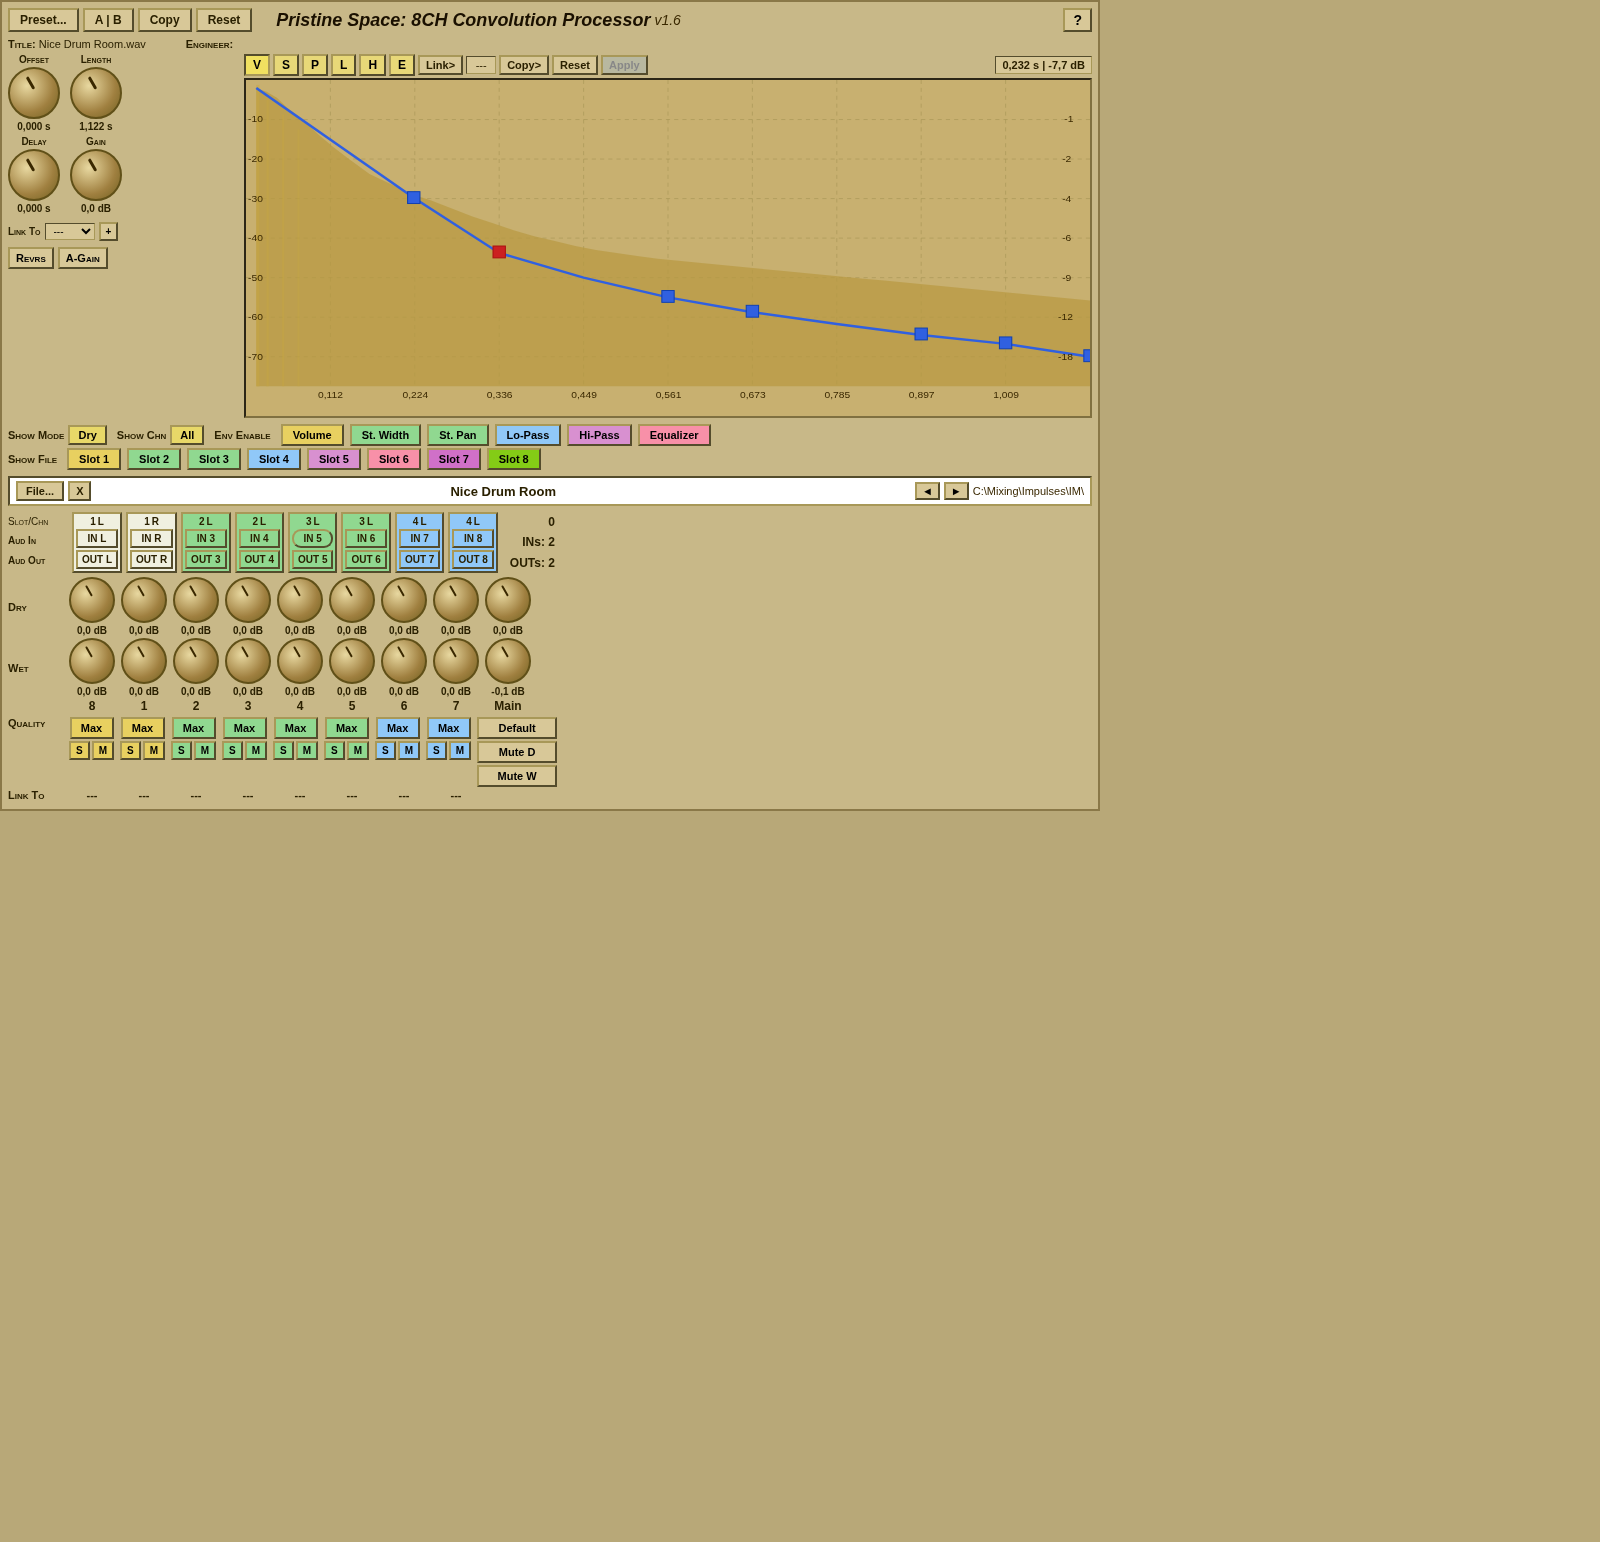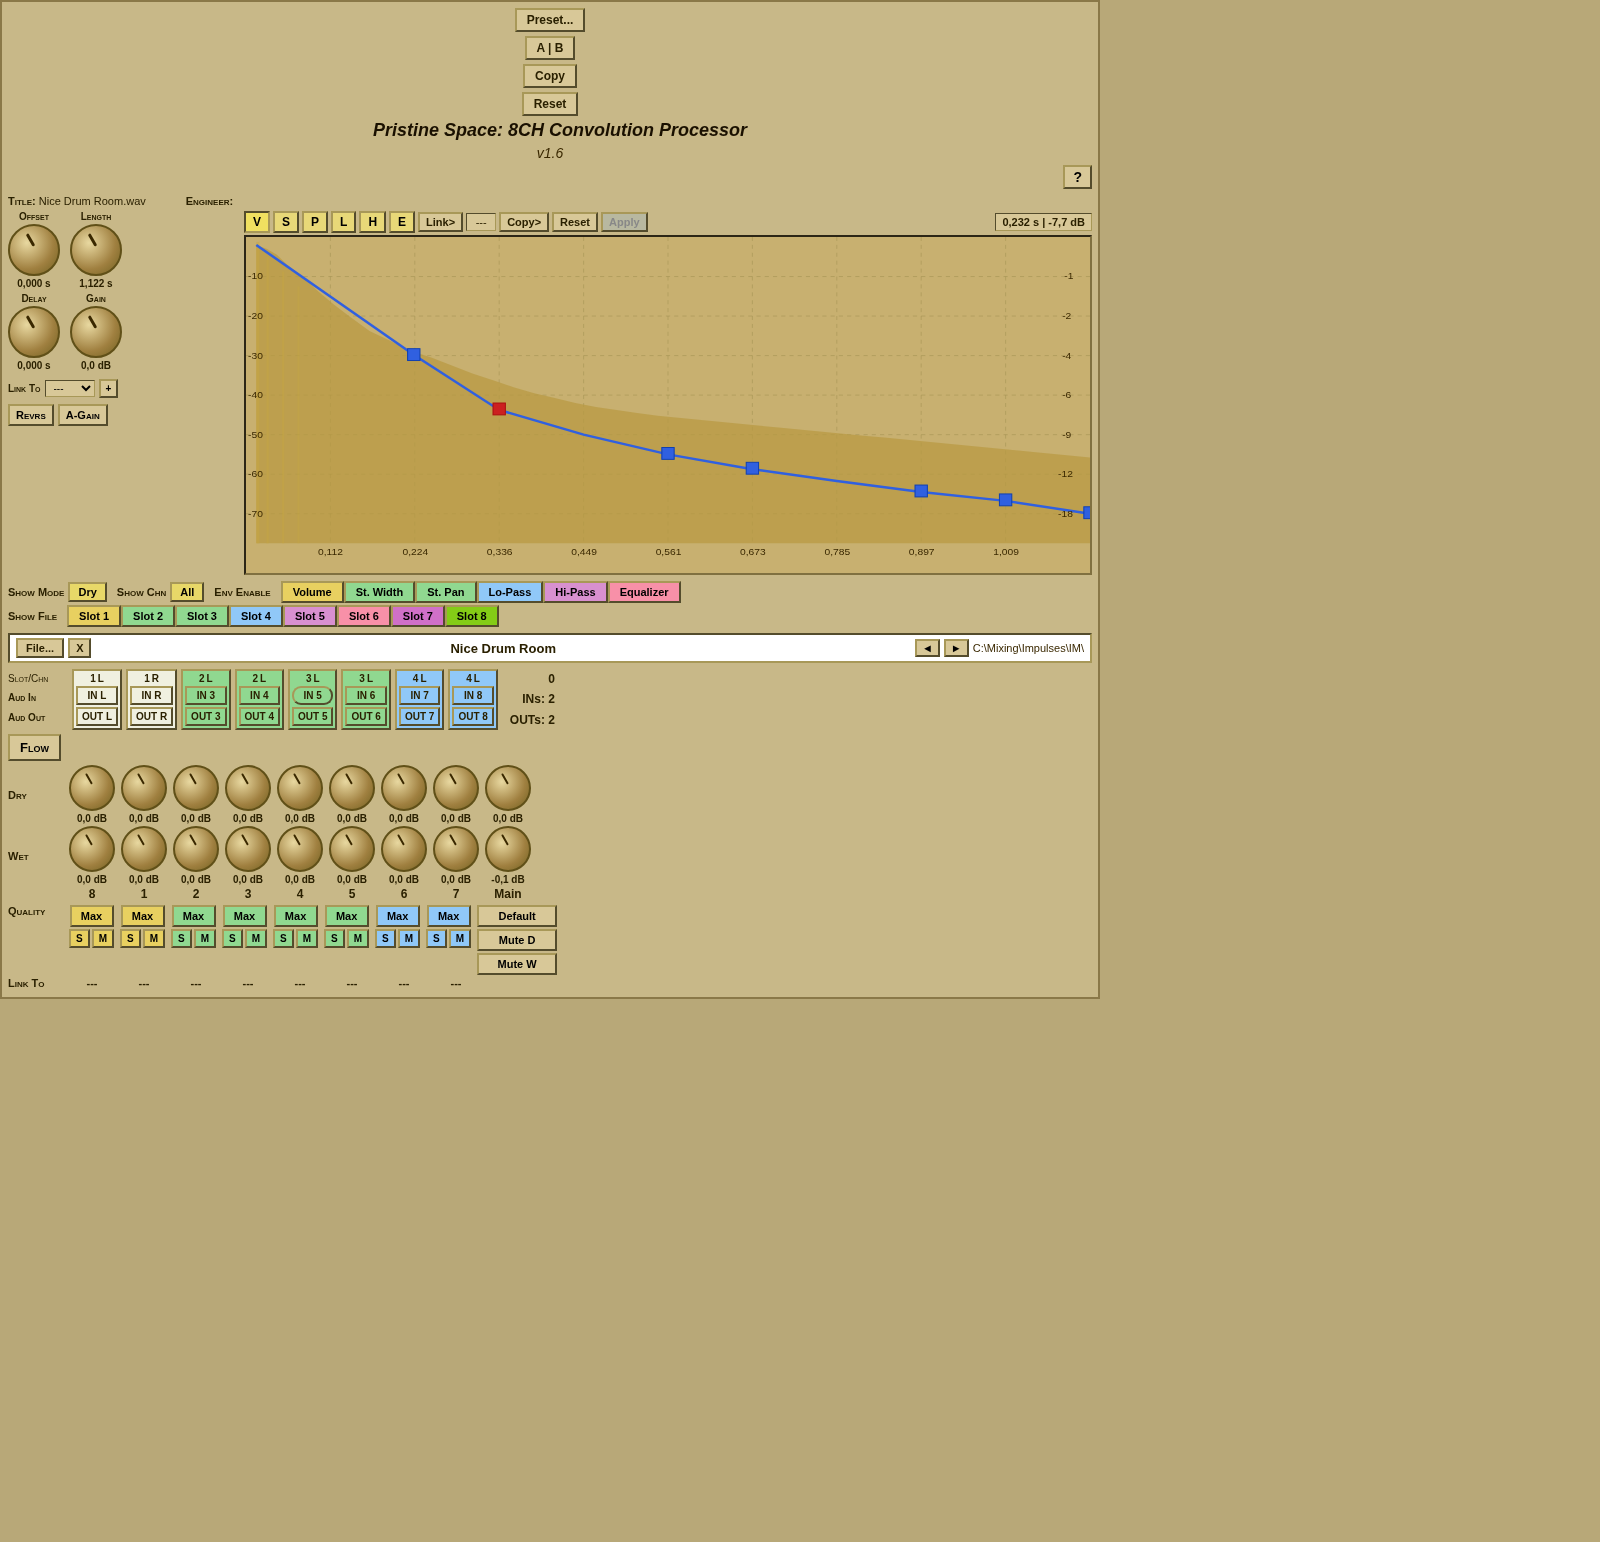--- a/index.html
+++ b/index.html
@@ -16,21 +16,20 @@
       border: 2px solid #8a7848;
       padding: 6px;
       width: 1100px;
     }
     
     .toolbar {
       display: flex;
       align-items: center;
       gap: 4px;
       margin-bottom: 6px;
-      flex-direction: column;
     }
     .btn {
       background: #d8c898;
       border: 2px outset #a89858;
       padding: 3px 10px;
       font-size: 12px;
       font-weight: bold;
       cursor: pointer;
       color: #2a2000;
     }
@@ -234,21 +233,21 @@
     .mode-btn {
       background: #e8d868;
       border: 2px outset #a89858;
       padding: 2px 8px;
       font-size: 11px;
       font-weight: bold;
       cursor: pointer;
     }
     .slots-section {
       display: flex;
-      gap: 0;
+      gap: 6px;
       align-items: flex-end;
     }
     .slot-btn {
       border: 2px outset #a89858;
       padding: 3px 10px;
       font-size: 11px;
       font-weight: bold;
       cursor: pointer;
     }
     .slot-btn.slot1 { background: #e8d060; }
@@ -677,23 +676,20 @@
       <div class="slot-cell blue" style="min-width:40px;font-size:10px;">OUT 8</div>
     </div>
 
     <div style="display:flex;flex-direction:column;justify-content:space-around;margin-left:8px;">
       <span class="ins-outs">0</span>
       <span class="ins-outs">INs: 2</span>
       <span class="ins-outs">OUTs: 2</span>
     </div>
   </div>
 
-  <div style="display:flex;align-items:center;gap:8px;margin-bottom:4px;">
-    <button class="flow-btn">Flow</button>
-  </div>
 
   <div style="display:flex;align-items:center;gap:6px;margin-bottom:2px;">
     <span class="row-label">Dry</span>
     <div class="knob-col">
       <div class="knob-sm"></div>
       <span class="knob-val">0,0 dB</span>
     </div>
     <div class="knob-col">
       <div class="knob-sm"></div>
       <span class="knob-val">0,0 dB</span>

